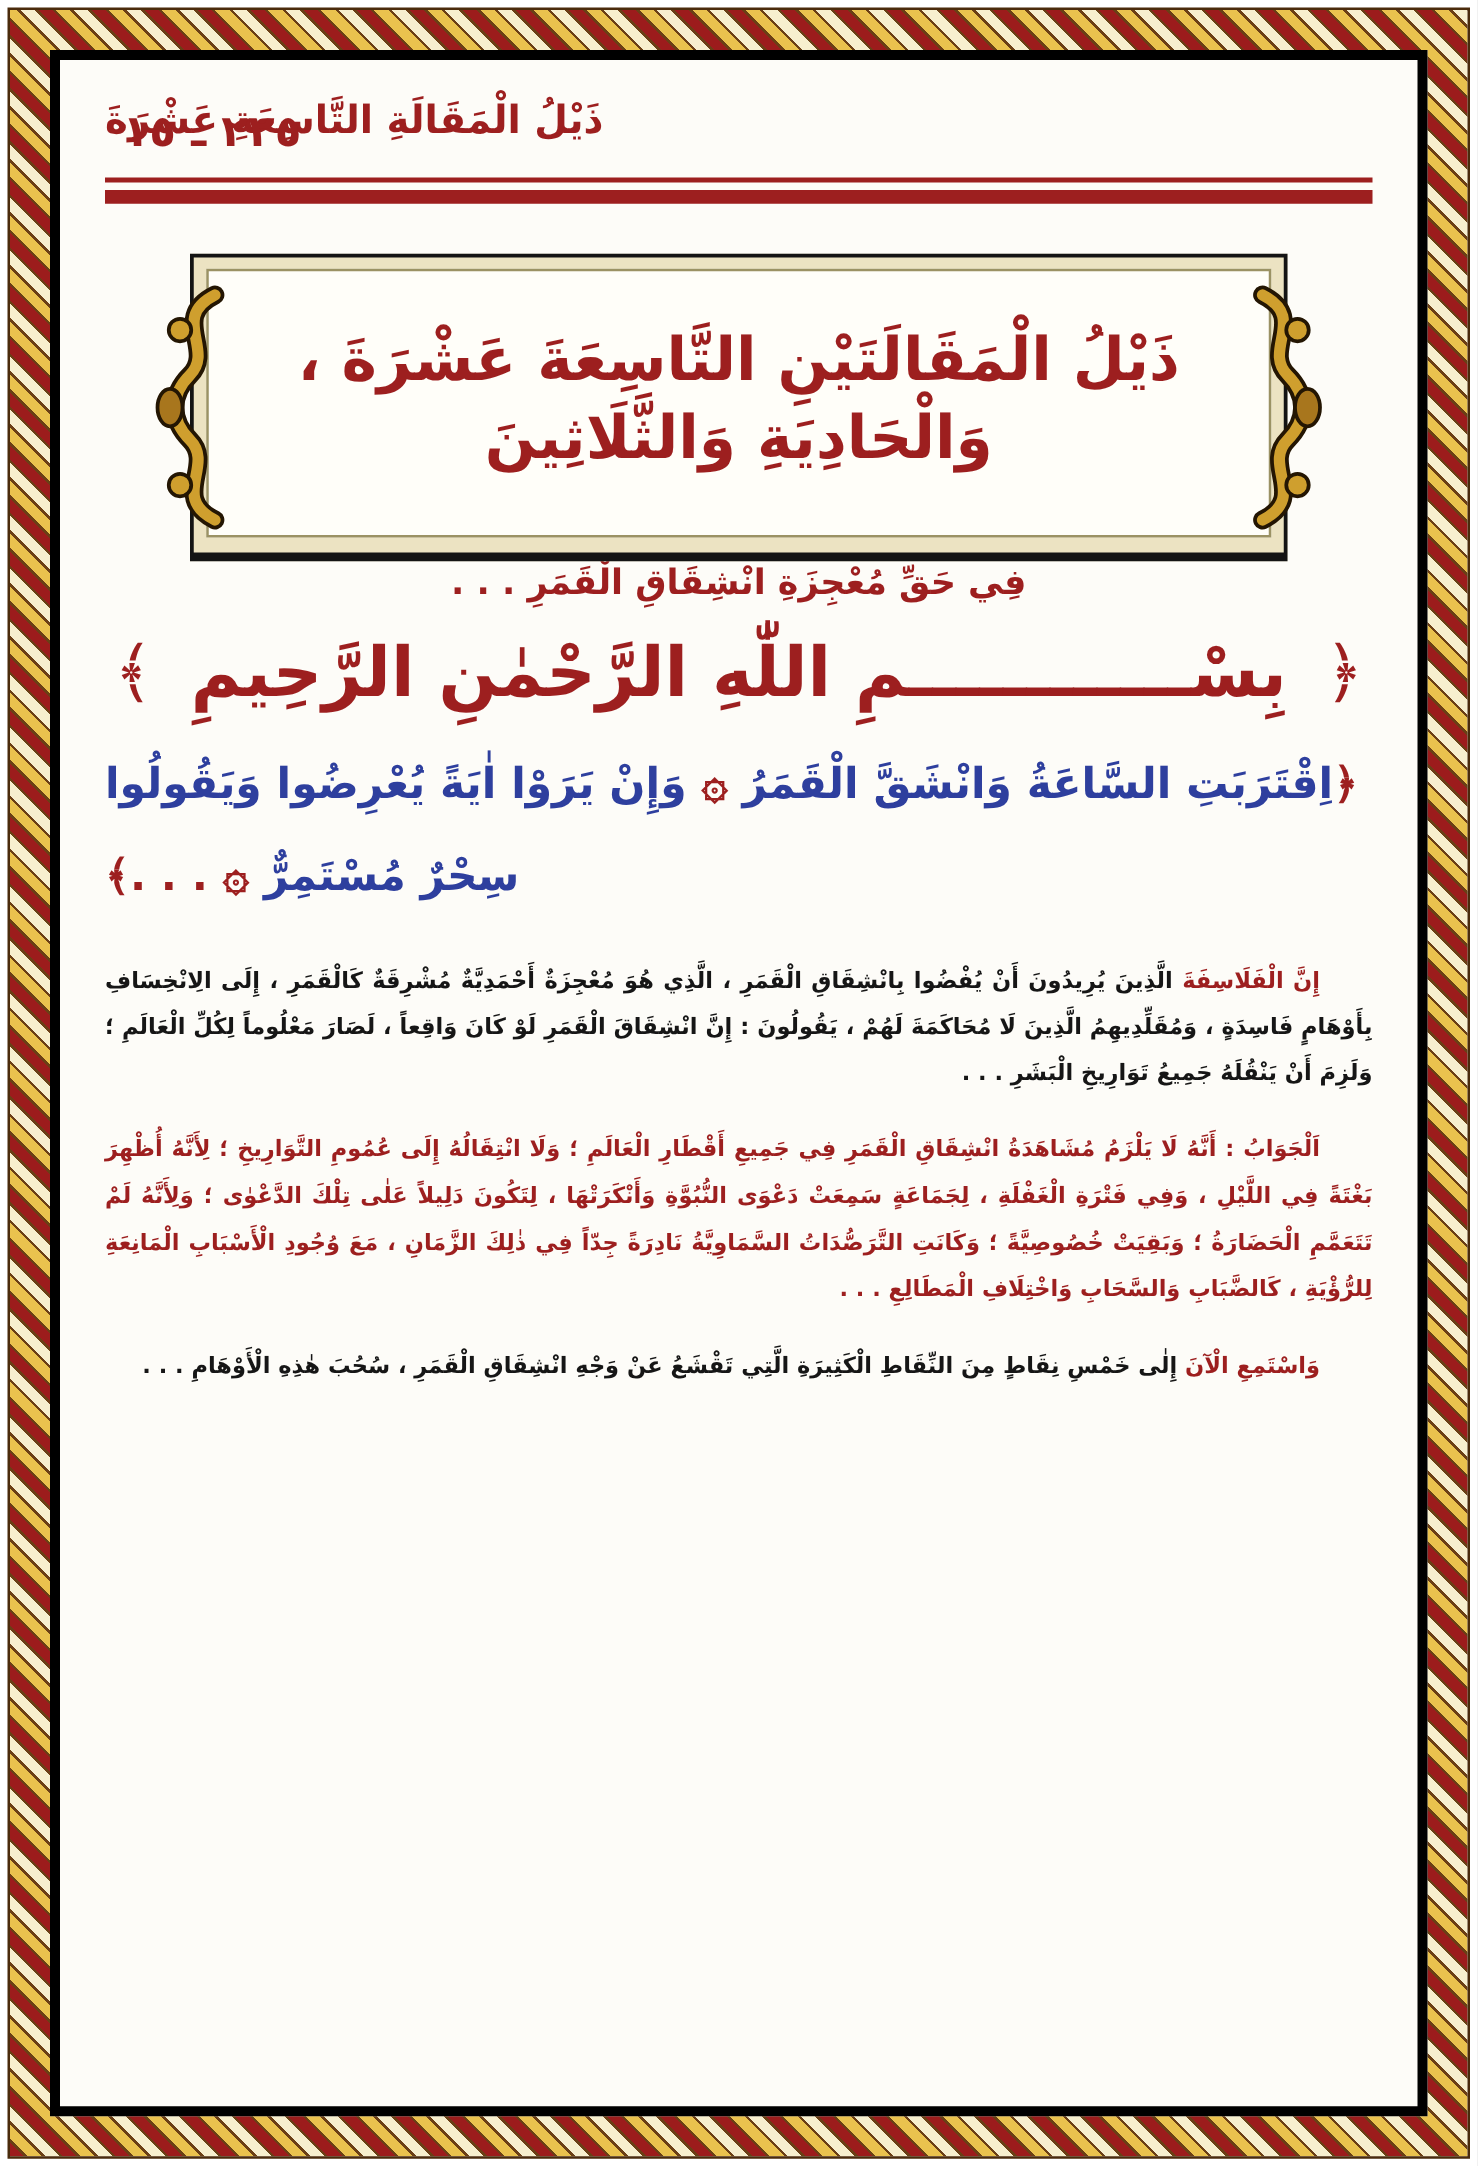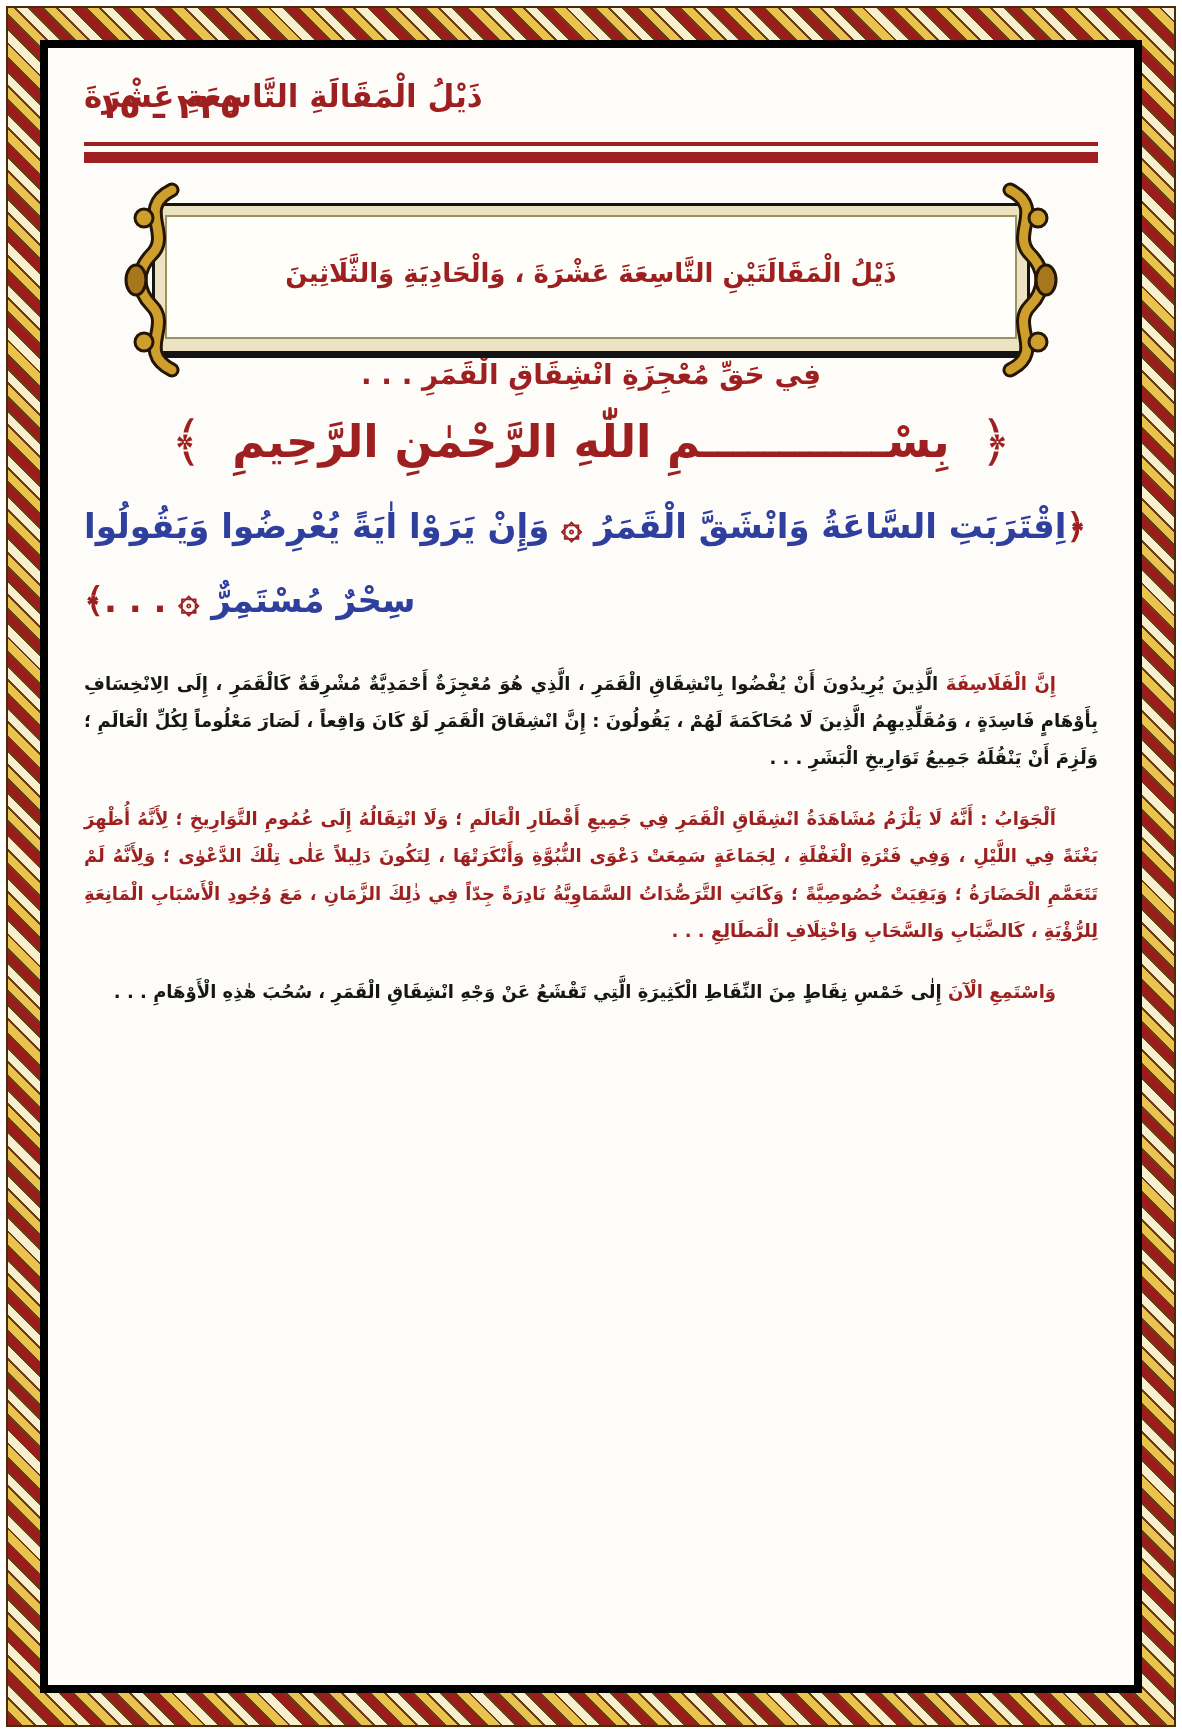--- a/index.html
+++ b/index.html
@@ -56,35 +56,35 @@
   
   .titlebox-wrap{position:relative;width:878px;margin:40px auto 0;}
   .box-outer{
     border:3px solid #141414;border-bottom-width:7px;
     background:#ece3c2;padding:9px 10px 12px;
   }
   .box-inner{
     border:2px solid #9b9264;background:#fffef9;
     padding:40px 26px 46px;text-align:center;
   }
-  .box-title{color:var(--red);font-size:26px;font-weight:700;line-height:1.3;}
+  .box-title{color:var(--red);font-size:48px;font-weight:700;line-height:1.3;}
   .orn{position:absolute;top:50%;width:62px;height:196px;}
   .orn.left{left:-30px;transform:translateY(-50%);}
   .orn.right{right:-30px;transform:translateY(-50%) scaleX(-1);}
 
   
   .subtitle{
     text-align:center;color:var(--red);
     font-size:28px;font-weight:700;
   }
   .basmala{
     display:flex;justify-content:center;align-items:center;
     gap:30px;margin-top:24px;color:var(--red);
   }
-  .basmala-text{font-size:45px;font-weight:700;}
+  .basmala-text{font-size:55px;font-weight:700;}
   .basmala .bracket{font-size:54px;line-height:1;}
   .verse{
     text-align:left;font-weight:700;
     font-size:34px;margin-top:22px;line-height:1.95;
   }
   .verse .blue{color:var(--blue);}
   .verse .red{color:var(--red);}
   .verse .rosette{font-size:36px;}
   .verse-line{margin-top:4px;}
 

